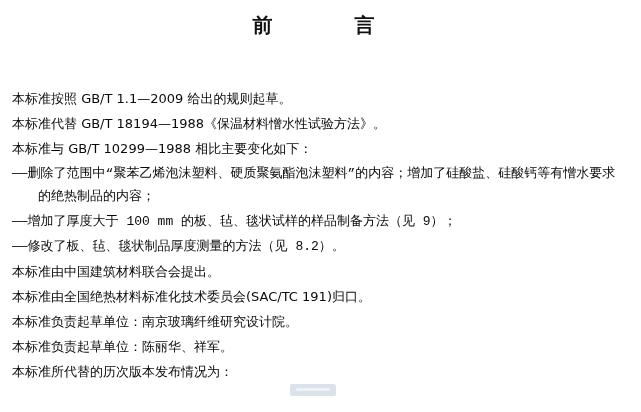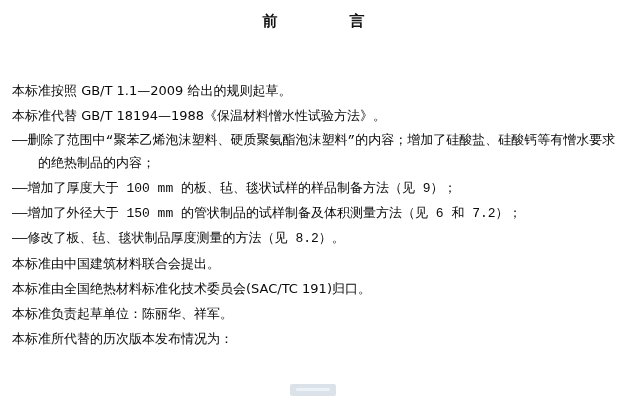--- a/index.html
+++ b/index.html
@@ -16,21 +16,21 @@
     position: relative;
   }
   .page {
     position: relative;
     width: 641px;
     height: 412px;
     box-sizing: border-box;
   }
   .doc-title {
     text-align: center;
-    font-size: 15px;
+    font-size: 20px;
     font-weight: bold;
     letter-spacing: 14px;
     margin-top: 12px;
     margin-bottom: 0;
     font-family: "DejaVu Serif", "Liberation Serif", serif;
     color: #111;
   }
   .body-block {
     margin-top: 48px;
     padding-left: 12px;
@@ -77,26 +77,27 @@
 </head>
 <body>
 
 <div class="page">
 
   <div class="doc-title">前　　言</div>
 
   <div class="body-block">
     <p class="para indent">本标准按照 GB/T 1.1—2009 给出的规则起草。</p>
     <p class="para indent">本标准代替 GB/T 18194—1988《保温材料憎水性试验方法》。</p>
+    <p class="para indent">本标准与 GB/T 10299—1988 相比主要变化如下：</p>
     <p class="para hang">——删除了范围中“聚苯乙烯泡沫塑料、硬质聚氨酯泡沫塑料”的内容；增加了硅酸盐、硅酸钙等有憎水要求的绝热制品的内容；</p>
     <p class="para hang">——增加了厚度大于 100 mm 的板、毡、毯状试样的样品制备方法（见 9）；</p>
-    <p class="para hang">——增加了外径大于 150 mm 的管状制品的试样制备及体积测量方法（见 6 和 7.2）；</p>
     <p class="para hang">——修改了板、毡、毯状制品厚度测量的方法（见 8.2）。</p>
     <p class="para indent">本标准由中国建筑材料联合会提出。</p>
     <p class="para indent">本标准由全国绝热材料标准化技术委员会(SAC/TC 191)归口。</p>
+    <p class="para indent">本标准负责起草单位：南京玻璃纤维研究设计院。</p>
     <p class="para indent">本标准负责起草单位：陈丽华、祥军。</p>
     <p class="para indent">本标准所代替的历次版本发布情况为：</p>
 
   </div>
 
   <div class="watermark"></div>
 
 </div>
 
 </body></html>

